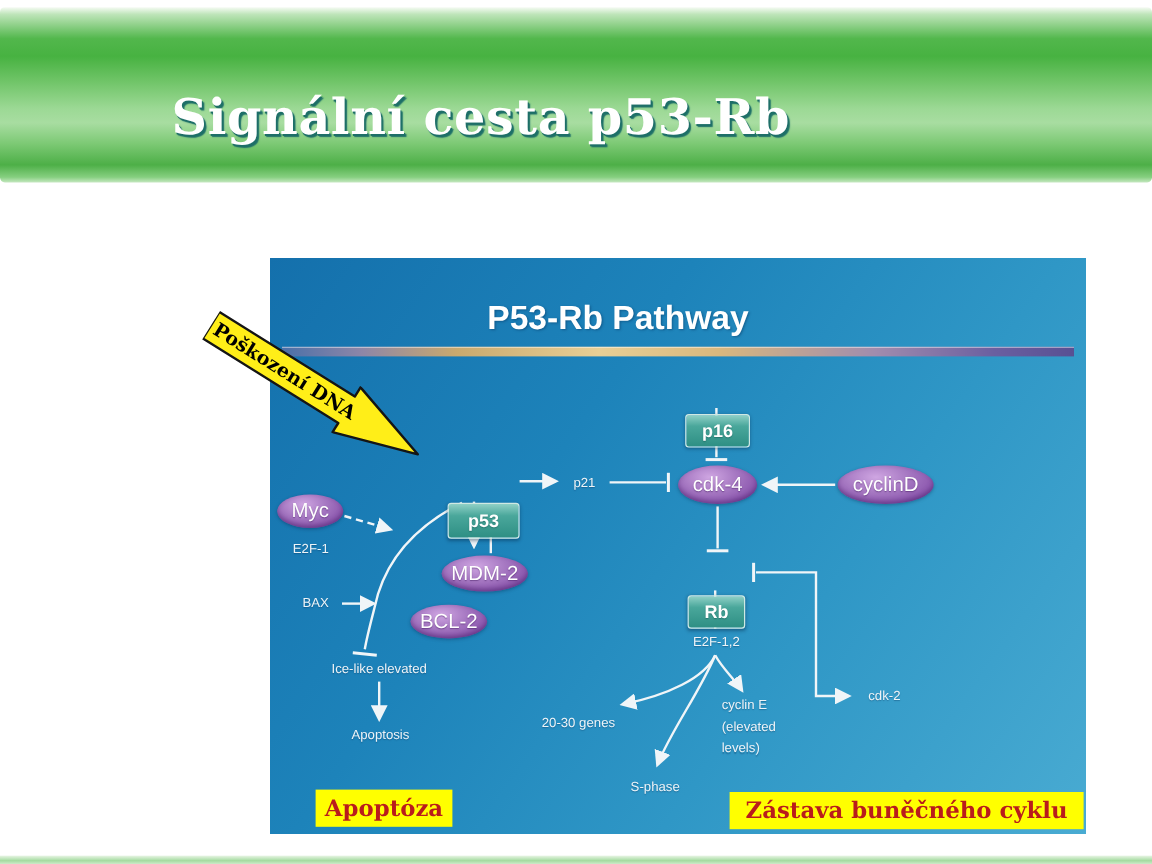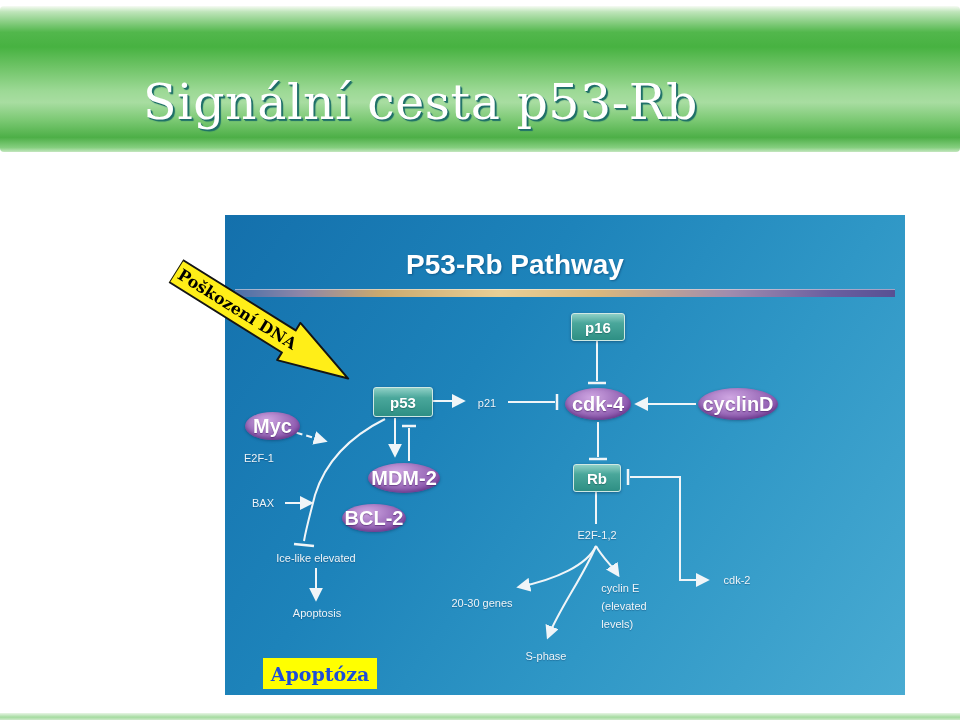--- a/index.html
+++ b/index.html
@@ -13,21 +13,21 @@
     position:absolute; left:0; top:6px; width:960px; height:146px;
     border-radius:4px;
     background:linear-gradient(180deg,
       #f6fbf4 0%, #bfe5ba 4%, #52b74c 18%, #47b241 28%,
       #6fc467 42%, #9cd995 58%, #a8dda1 66%, #7cc974 78%,
       #4daf47 90%, #86cf80 97%, #c4e7bf 100%);
   }
   .slide-title {
     position:absolute; left:143px; top:68px;
     font-family:"DejaVu Serif","Liberation Serif",serif;
-    font-weight:normal; font-size:49px; color:#ffffff; letter-spacing:0.5px;
+    font-weight:bold; font-size:41px; color:#ffffff; letter-spacing:0.5px;
     text-shadow:1px 1px 0 #1e6f68, 2px 2px 1px #1e6f68;
     white-space:nowrap;
   }
   .footer-bar {
     position:absolute; left:0; bottom:0; width:960px; height:7px;
     background:linear-gradient(180deg,#e8f5e5 0%, #a5dba0 60%, #cdeac9 100%);
   }
 
   
   .panel {
@@ -50,24 +50,25 @@
 
   .edges { position:absolute; left:0; top:0; width:680px; height:480px; }
 
   .nrect {
     position:absolute; display:flex; align-items:center; justify-content:center;
     color:#ffffff; font-weight:bold; font-size:15px;
     background:linear-gradient(180deg,#8fd0c6 0%, #4aa79b 35%, #2e8f84 100%);
     border:1px solid #cfe9e3; border-radius:3px;
     box-shadow:0 1px 3px rgba(0,30,60,0.4);
     text-shadow:0 1px 1px rgba(0,50,50,0.35);
+    margin-top:32px;
   }
   .nell {
     position:absolute; display:flex; align-items:center; justify-content:center;
-    color:#ffffff; font-weight:bold; font-size:20px; border-radius:50%;
+    color:#ffffff; font-weight:normal; font-size:17px; border-radius:50%;
     background:radial-gradient(ellipse at 40% 30%, #cfa6e2 0%, #a678c2 40%, #8a55ad 75%, #7a47a0 100%);
     box-shadow:inset 0 -2px 4px rgba(60,20,90,0.45), 0 1px 3px rgba(0,30,60,0.35);
     text-shadow:0 1px 1px rgba(60,20,90,0.5);
   }
   .nlabel {
     position:absolute; transform:translate(-50%,-50%);
     color:#eef4f8; font-size:11px; white-space:nowrap;
     text-shadow:0 1px 1px rgba(0,40,80,0.35);
   }
   .multiline { white-space:pre-line; text-align:left; line-height:18px; }
@@ -78,21 +79,21 @@
     transform:rotate(32deg); transform-origin:left center; z-index:5;
   }
   .damage svg { position:absolute; left:0; top:0; }
   .damage-text {
     position:absolute; left:4px; top:50%; transform:translateY(-50%);
     width:128px; text-align:center; color:#000;
     font-family:"DejaVu Serif","Liberation Serif",serif;
     font-weight:bold; font-size:16px; white-space:nowrap;
   }
   .ylabel {
-    position:absolute; background:#ffff00; color:#1d4ed8; z-index:4;
+    position:absolute; background:#ffff00; color:#b91c1c; z-index:4;
     font-family:"DejaVu Serif","Liberation Serif",serif; font-weight:bold;
     display:flex; align-items:center; justify-content:center; font-size:19px;
     white-space:nowrap;
   }
   .ylabel.apoptoza { left:263px; top:658px; width:114px; height:31px; }
   .ylabel.zastava  { left:608px; top:660px; width:295px; height:31px; }
 </style>
 </head>
 <body>
 
@@ -162,21 +163,21 @@
         <line x1="91" y1="353" x2="91" y2="384" marker-end="url(#ah)"></line>
       </g>
     </svg>
 
     <div class="nrect" style="left:346px;top:98px;width:52px;height:26px">p16</div>
     <div class="nrect" style="left:148px;top:172px;width:58px;height:28px">p53</div>
     <div class="nrect" style="left:348px;top:249px;width:46px;height:26px">Rb</div>
 
     <div class="nell" style="left:340px;top:173px;width:66px;height:32px">cdk-4</div>
     <div class="nell" style="left:473px;top:173px;width:80px;height:32px">cyclinD</div>
-    <div class="nell" style="left:20px;top:197px;width:55px;height:28px">Myc</div>
+    <div class="nell" style="left:6px;top:197px;width:55px;height:28px">Myc</div>
     <div class="nell" style="left:143px;top:248px;width:72px;height:30px">MDM-2</div>
     <div class="nell" style="left:117px;top:289px;width:64px;height:28px">BCL-2</div>
 
     <div class="nlabel" style="left:262px;top:188px">p21</div>
     <div class="nlabel" style="left:34px;top:243px">E2F-1</div>
     <div class="nlabel" style="left:38px;top:288px">BAX</div>
     <div class="nlabel" style="left:91px;top:343px">Ice-like elevated</div>
     <div class="nlabel" style="left:92px;top:398px">Apoptosis</div>
     <div class="nlabel" style="left:372px;top:320px">E2F-1,2</div>
     <div class="nlabel" style="left:257px;top:388px">20-30 genes</div>
@@ -188,15 +189,16 @@
   </div>
 
   <div class="damage">
     <svg width="205" height="46" viewBox="0 0 205 46">
       <polygon points="0,10 133,10 133,1 203,23 133,45 133,36 0,36" fill="#ffee18" stroke="#151515" stroke-width="2" stroke-linejoin="round"></polygon>
     </svg>
     <span class="damage-text">Poškození DNA</span>
   </div>
 
   <div class="ylabel apoptoza">Apoptóza</div>
+  <div class="ylabel zastava">Zástava buněčného cyklu</div>
 
   <div class="footer-bar"></div>
 </div>
 
 </body></html>

